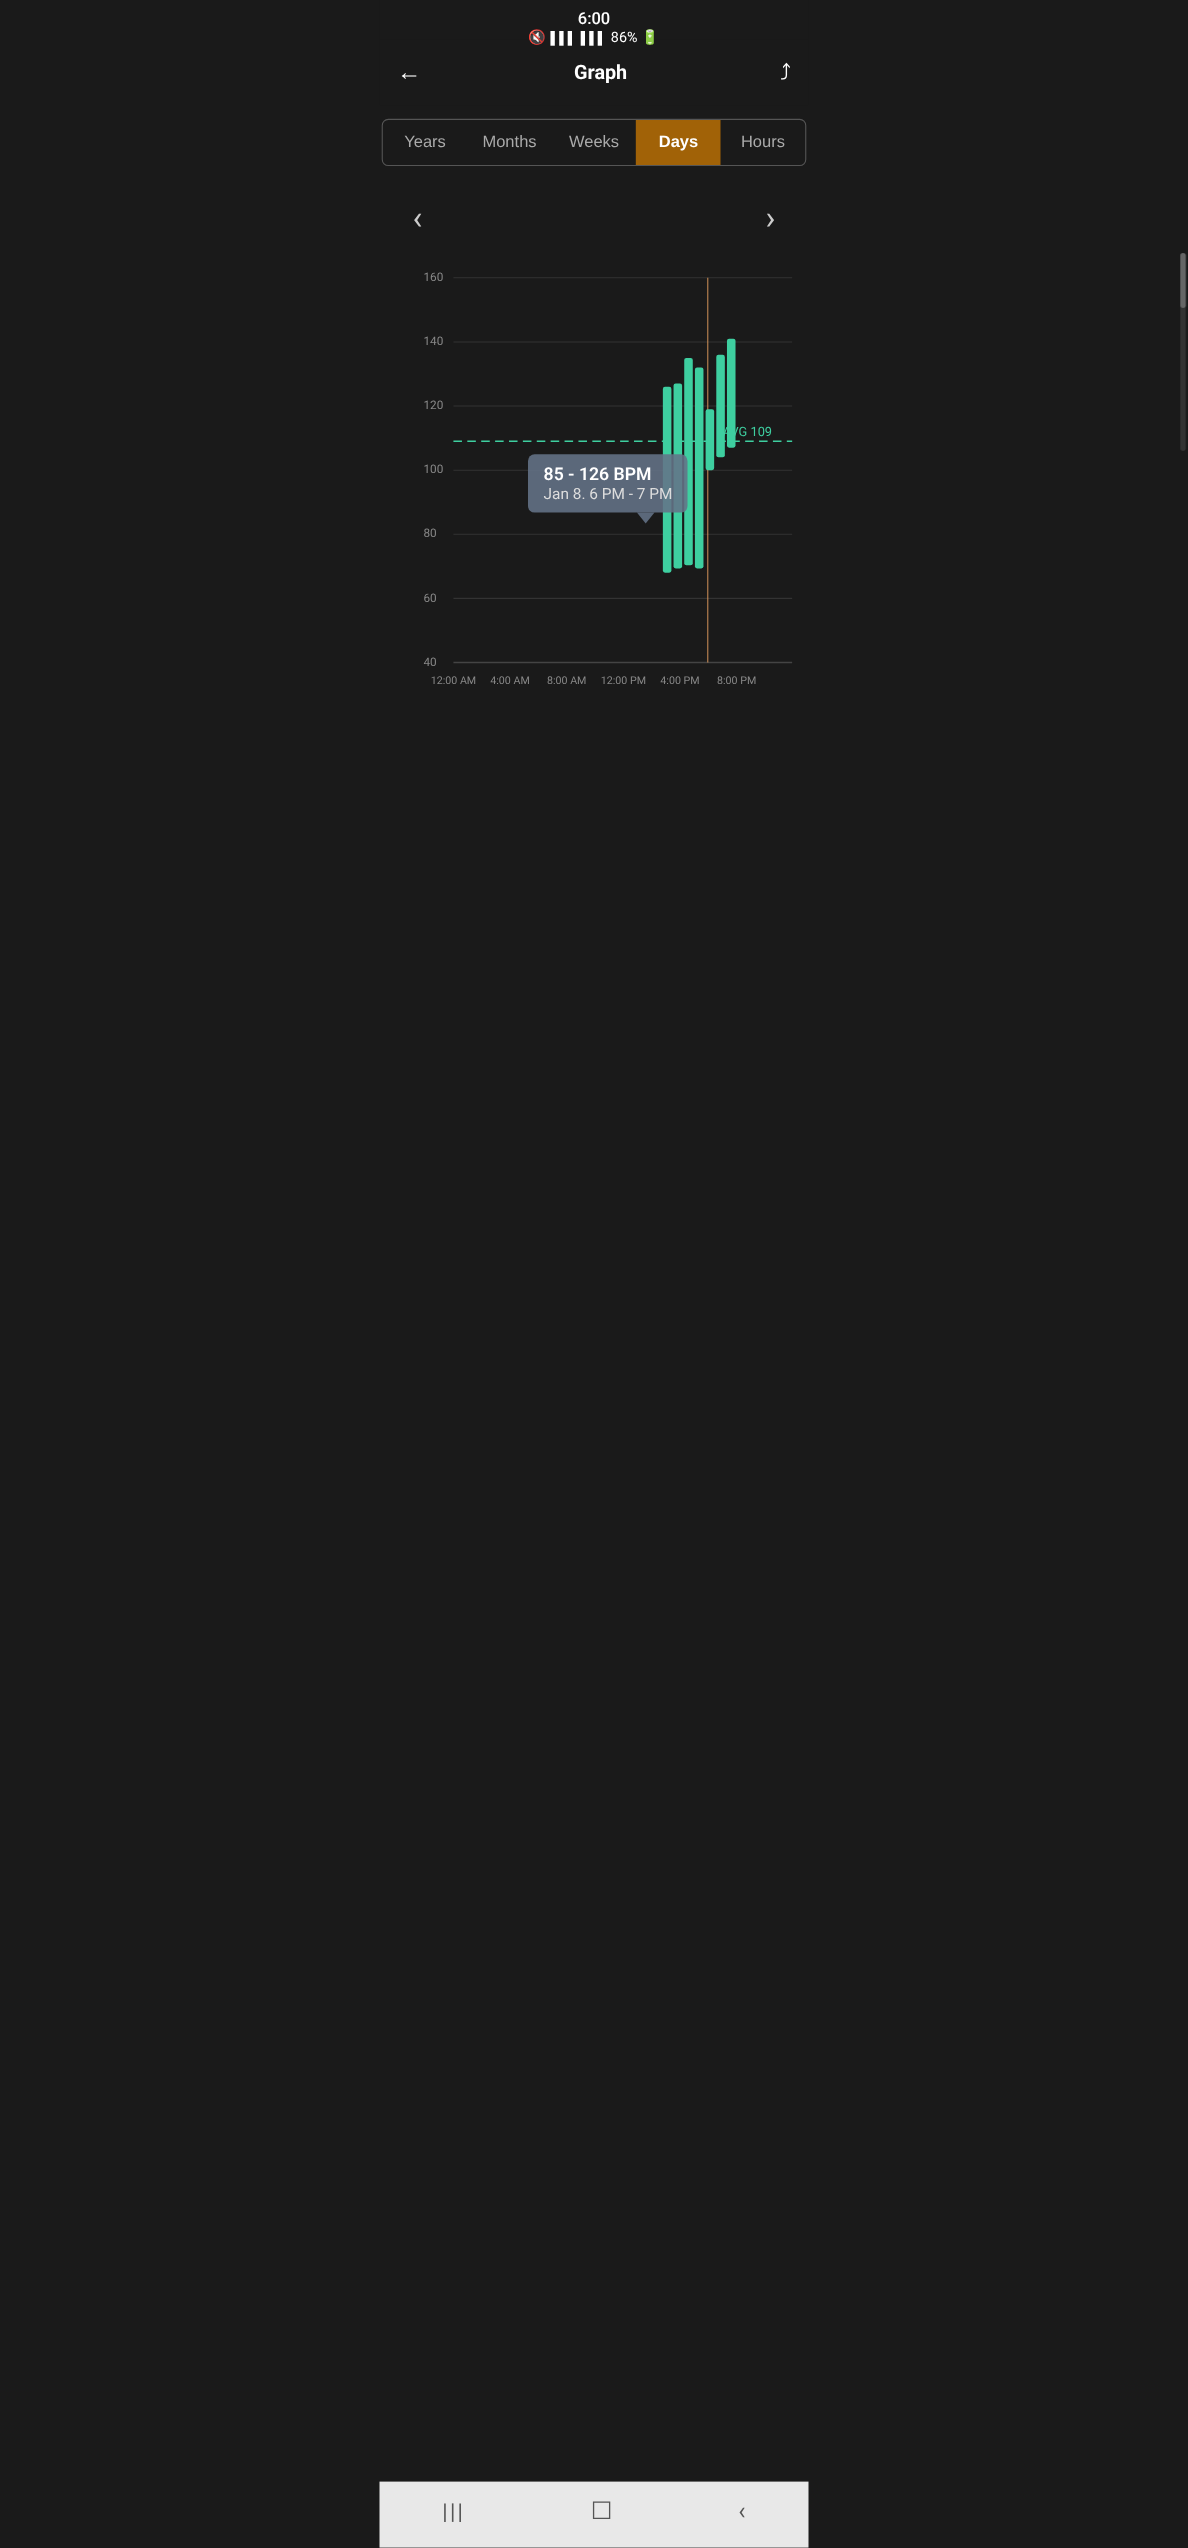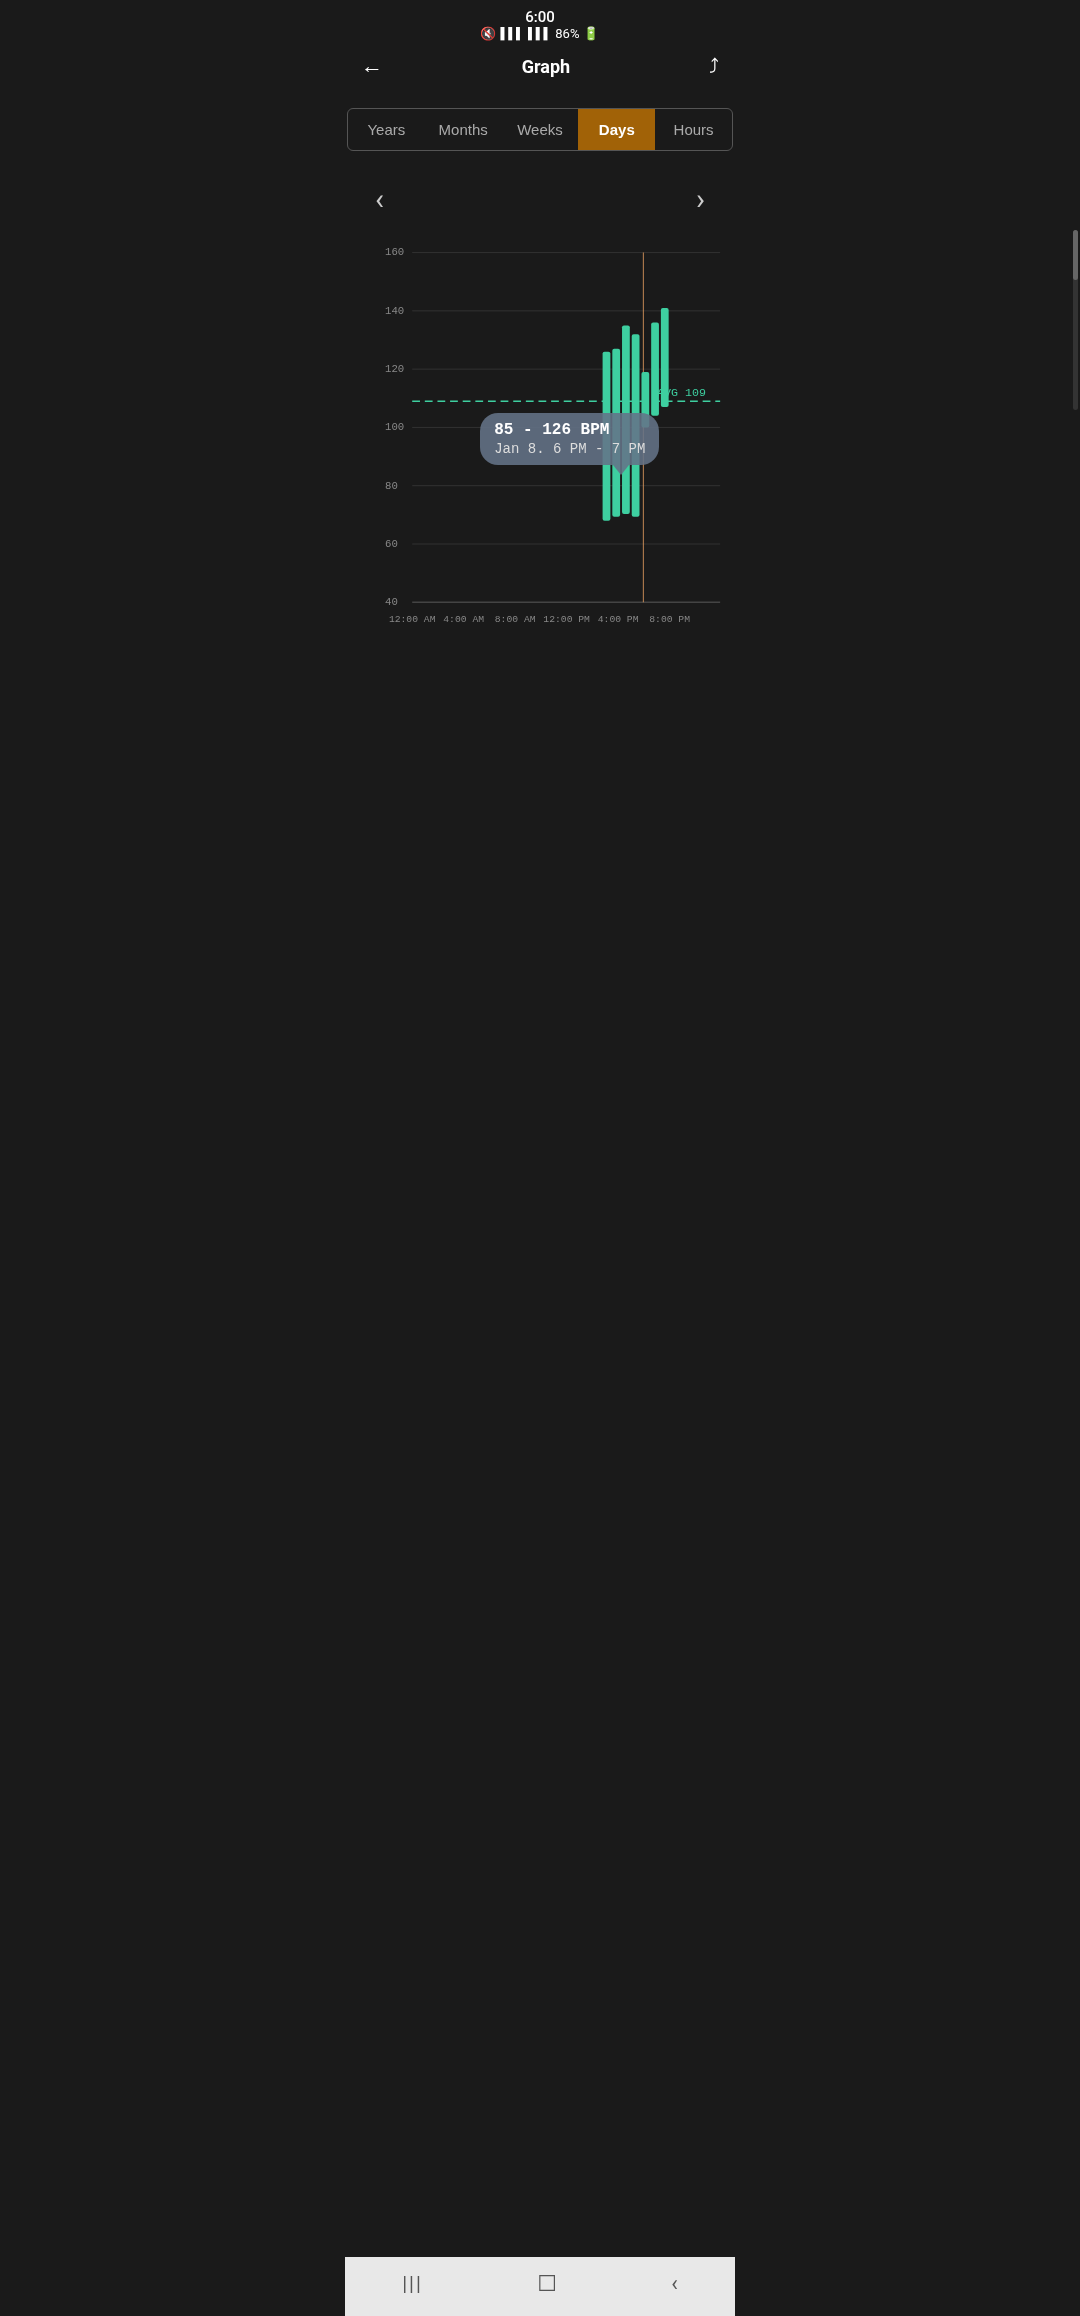--- a/index.html
+++ b/index.html
@@ -109,21 +109,20 @@
       color: #aaa;
       margin-top: 2px;
     }
 
     
     .chart-container {
       position: relative;
       margin: 8px 0 0 0;
       padding-left: 40px;
       padding-right: 10px;
-      font-family: Liberation Mono, monospace;
     }
 
     .chart-svg-wrapper {
       position: relative;
       width: 100%;
     }
 
     svg.chart {
       display: block;
       width: 100%;
@@ -265,21 +264,21 @@
       <rect x="284" y="72" width="8" height="102" fill="#3ecfa0" rx="2"></rect>
 
       <text x="28" y="395" fill="#888" font-size="10" text-anchor="middle">12:00 AM</text>
       <text x="81" y="395" fill="#888" font-size="10" text-anchor="middle">4:00 AM</text>
       <text x="134" y="395" fill="#888" font-size="10" text-anchor="middle">8:00 AM</text>
       <text x="187" y="395" fill="#888" font-size="10" text-anchor="middle">12:00 PM</text>
       <text x="240" y="395" fill="#888" font-size="10" text-anchor="middle">4:00 PM</text>
       <text x="293" y="395" fill="#888" font-size="10" text-anchor="middle">8:00 PM</text>
     </svg>
 
-    <div class="tooltip" style="top:43%; left:28%;border-radius:18px;">
+    <div class="tooltip" style="top:43%; left:28%;">
       <div class="tooltip-bpm">85 - 126 BPM</div>
       <div class="tooltip-time">Jan 8. 6 PM - 7 PM</div>
     </div>
   </div>
 </div>
 
 <div class="scrollbar-track" style="position:fixed; right:2px; top:230px; width:5px; height:180px; background:#333; border-radius:3px; z-index:10;">
   <div class="scrollbar-thumb" style="width:5px; height:50px; background:#666; border-radius:3px; top:0;"></div>
 </div>
 

